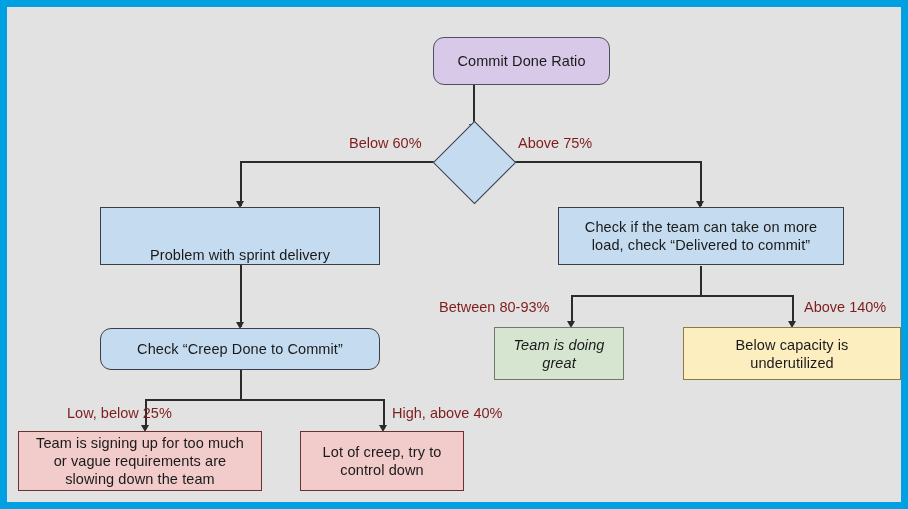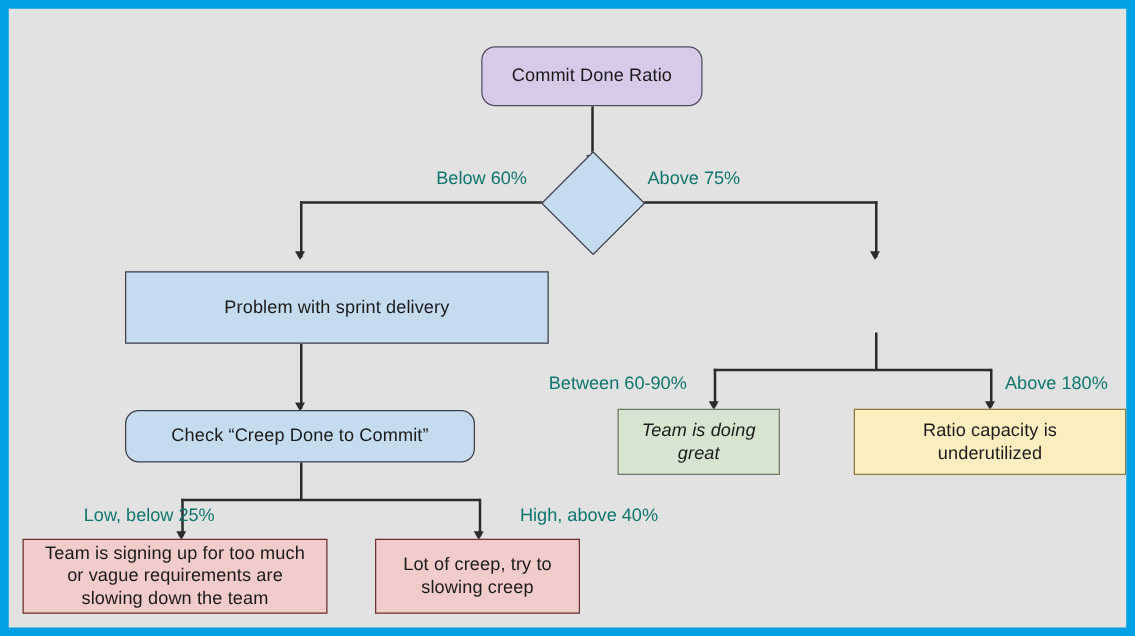--- a/index.html
+++ b/index.html
@@ -28,21 +28,21 @@
     justify-content: center;
     text-align: center;
     color: #1a1a1a;
     font-size: 14.5px;
     line-height: 18px;
     letter-spacing: 0.1px;
     z-index: 3;
   }
   .node .txt { white-space: pre-line; padding: 0 6px; }
 
-  .n-purple { background: #d9c9e8; border: 1.6px solid #4f4f60; border-radius: 11px; }
+  .n-purple { background: #d9c9e8; border: 1.6px solid #4f4f60; border-radius: 11px; margin-left: 48px; }
   .n-blue   { background: #c5dcf0; border: 1.6px solid #3d3d4a; }
   .n-blue-r { background: #c5dcf0; border: 1.6px solid #3d3d4a; border-radius: 11px; }
   .n-green  { background: #d6e5d0; border: 1.6px solid #6e7a68; }
   .n-yellow { background: #fdeec0; border: 1.6px solid #8a7a45; }
   .n-pink   { background: #f2cbcb; border: 1.6px solid #6b3030; }
 
   .diamond {
     position: absolute;
     background: #c5dcf0;
     border: 1.5px solid #3d3d4a;
@@ -65,21 +65,21 @@
     border-left: 4.5px solid transparent;
     border-right: 4.5px solid transparent;
     border-top: 7px solid #2b2b2b;
     z-index: 2;
   }
 
   .elabel {
     position: absolute;
     font-size: 14.5px;
     line-height: 17px;
-    color: #0f766e;
+    color: #7f1d1d;
     white-space: nowrap;
     z-index: 4;
   }
 </style>
 </head>
 <body>
 
 <div id="canvas">
 
   <div class="edge edge-v" style="left:466px; top:78px; height:41px;"></div>
@@ -109,49 +109,53 @@
   <div class="arrow" style="left:560px; top:314px;"></div>
   <div class="edge edge-v" style="left:785px; top:288px; height:30px;"></div>
   <div class="arrow" style="left:781px; top:314px;"></div>
 
   <div class="node n-purple" style="left:378px; top:30px; width:177px; height:48px;">
     <span class="txt">Commit Done Ratio</span>
   </div>
 
   <div class="diamond" style="left:438px; top:126px; width:57px; height:57px;"></div>
 
-  <div class="node n-blue" style="left:93px; top:210px; width:339px; height:58px;">
+  <div class="node n-blue" style="left:93px; top:200px; width:280px; height:58px;align-items:flex-end;">
     <span class="txt">Problem with sprint delivery</span>
   </div>
 
+  <div class="node n-blue" style="left:551px; top:200px; width:286px; height:58px;">
+    <span class="txt">Check if the team can take on more
+load, check “Delivered to commit”</span>
+  </div>
 
   <div class="node n-blue-r" style="left:93px; top:321px; width:280px; height:42px;">
     <span class="txt">Check “Creep Done to Commit”</span>
   </div>
 
   <div class="node n-green" style="left:487px; top:320px; width:130px; height:53px;font-style:italic;">
     <span class="txt">Team is doing great</span>
   </div>
 
   <div class="node n-yellow" style="left:676px; top:320px; width:218px; height:53px;">
-    <span class="txt">Ratio capacity is
+    <span class="txt">Below capacity is
 underutilized</span>
   </div>
 
   <div class="node n-pink" style="left:11px; top:424px; width:244px; height:60px;">
     <span class="txt">Team is signing up for too much
 or vague requirements are
 slowing down the team</span>
   </div>
 
   <div class="node n-pink" style="left:293px; top:424px; width:164px; height:60px;">
     <span class="txt">Lot of creep, try to
-slowing creep</span>
+control down</span>
   </div>
 
   <div class="elabel" style="left:342px; top:128px;">Below 60%</div>
   <div class="elabel" style="left:511px; top:128px;">Above 75%</div>
-  <div class="elabel" style="left:432px; top:292px;">Between 60-90%</div>
-  <div class="elabel" style="left:797px; top:292px;">Above 180%</div>
+  <div class="elabel" style="left:432px; top:292px;">Between 80-93%</div>
+  <div class="elabel" style="left:797px; top:292px;">Above 140%</div>
   <div class="elabel" style="left:14px; top:398px;margin-left:46px;">Low, below 25%</div>
-  <div class="elabel" style="left:385px; top:398px;margin-left:24px;">High, above 40%</div>
+  <div class="elabel" style="left:385px; top:398px;">High, above 40%</div>
 
 </div>
 
 </body></html>

